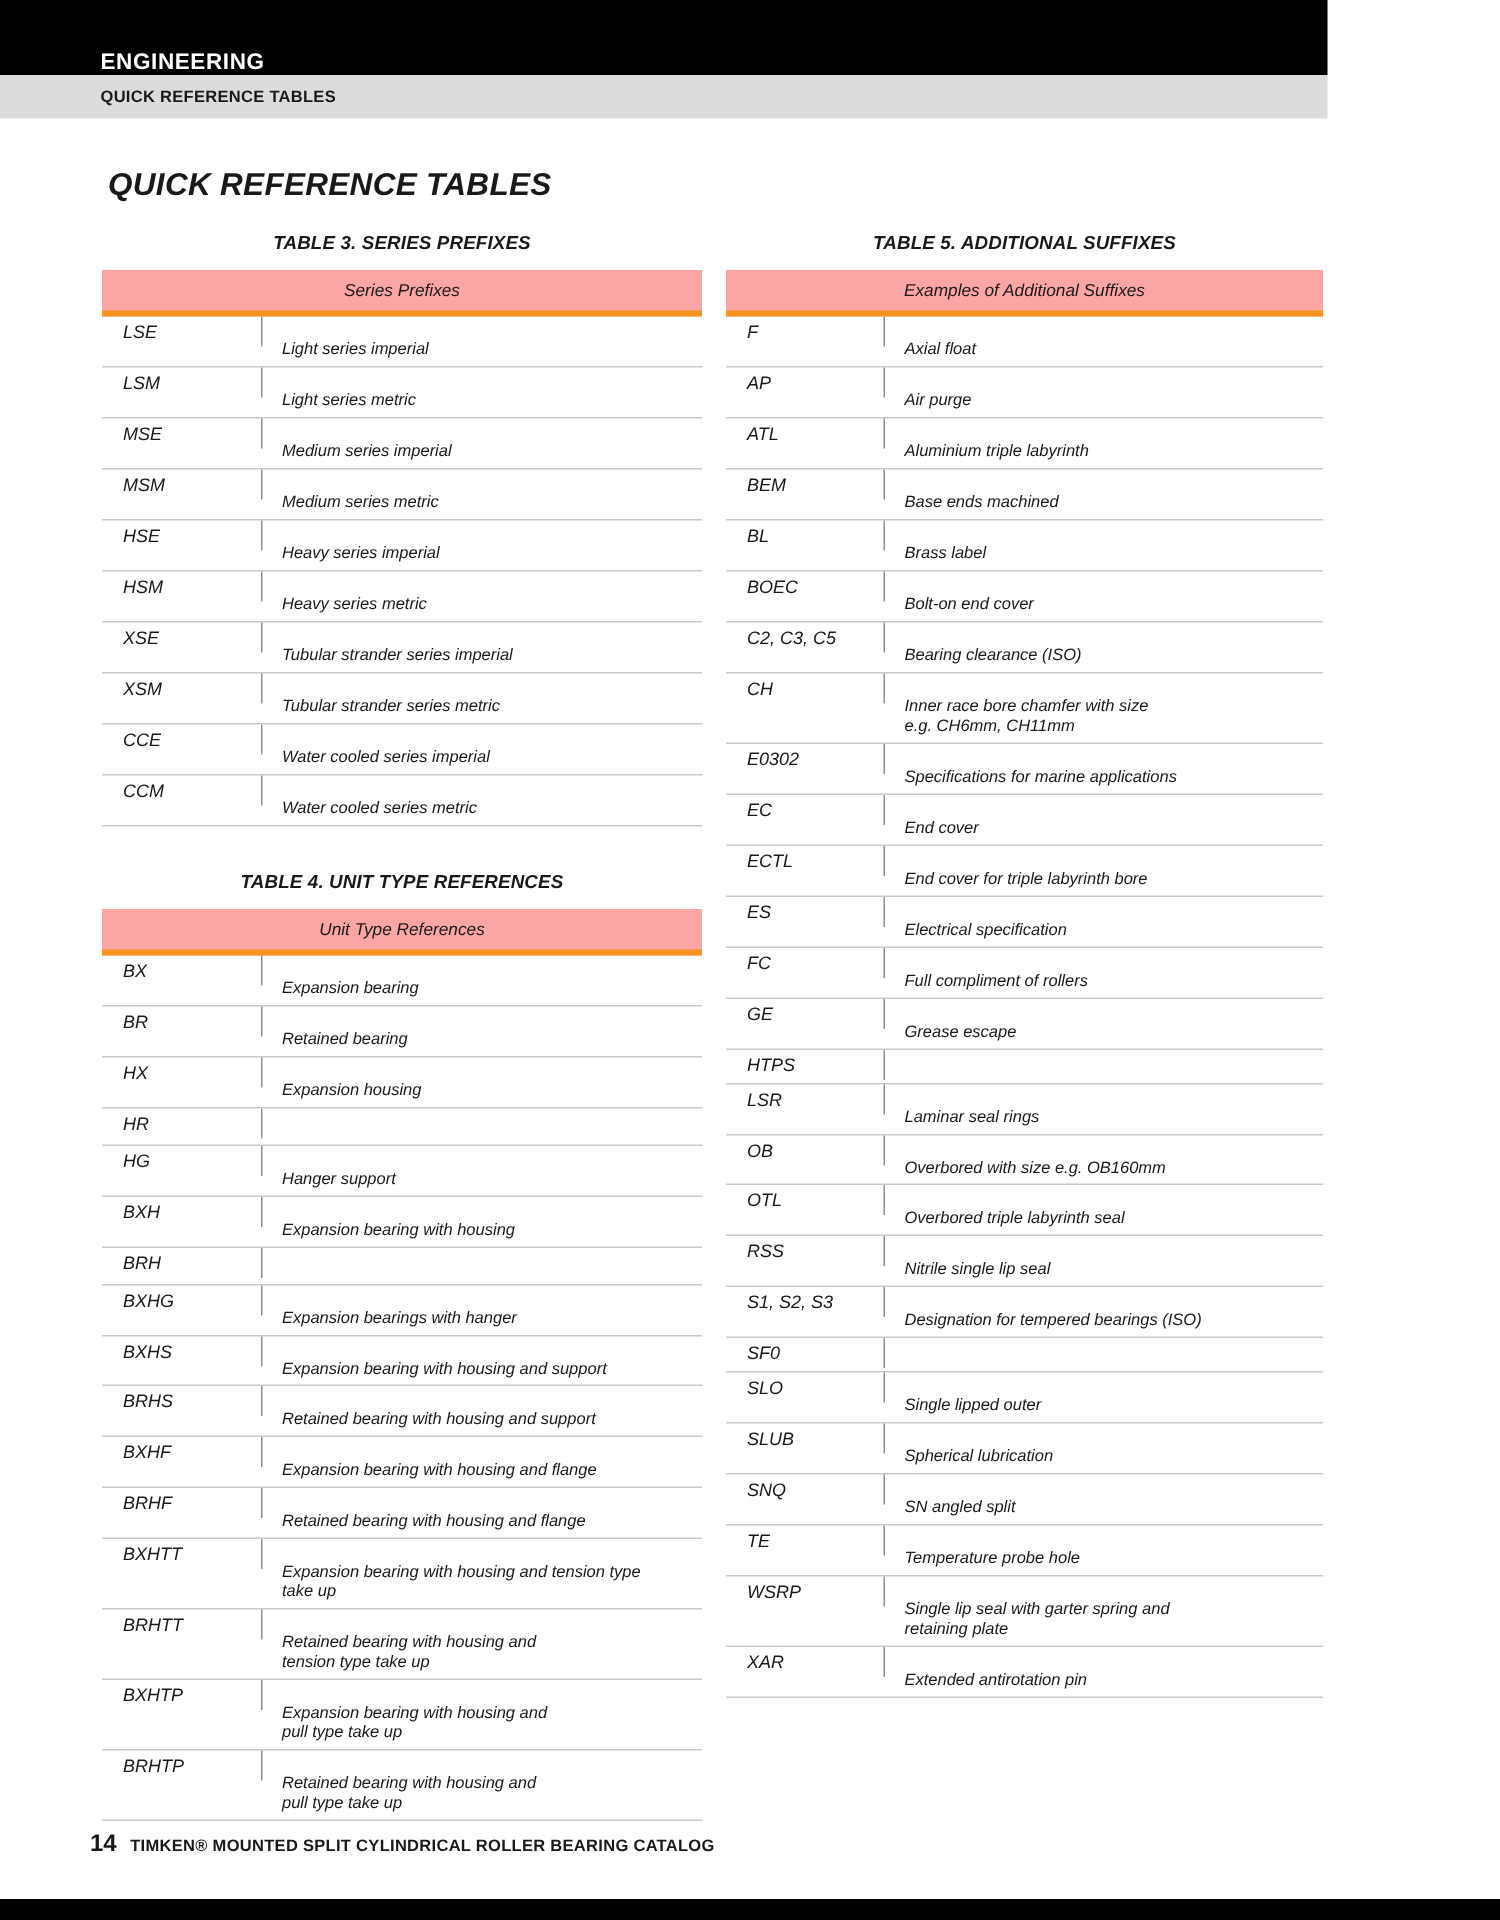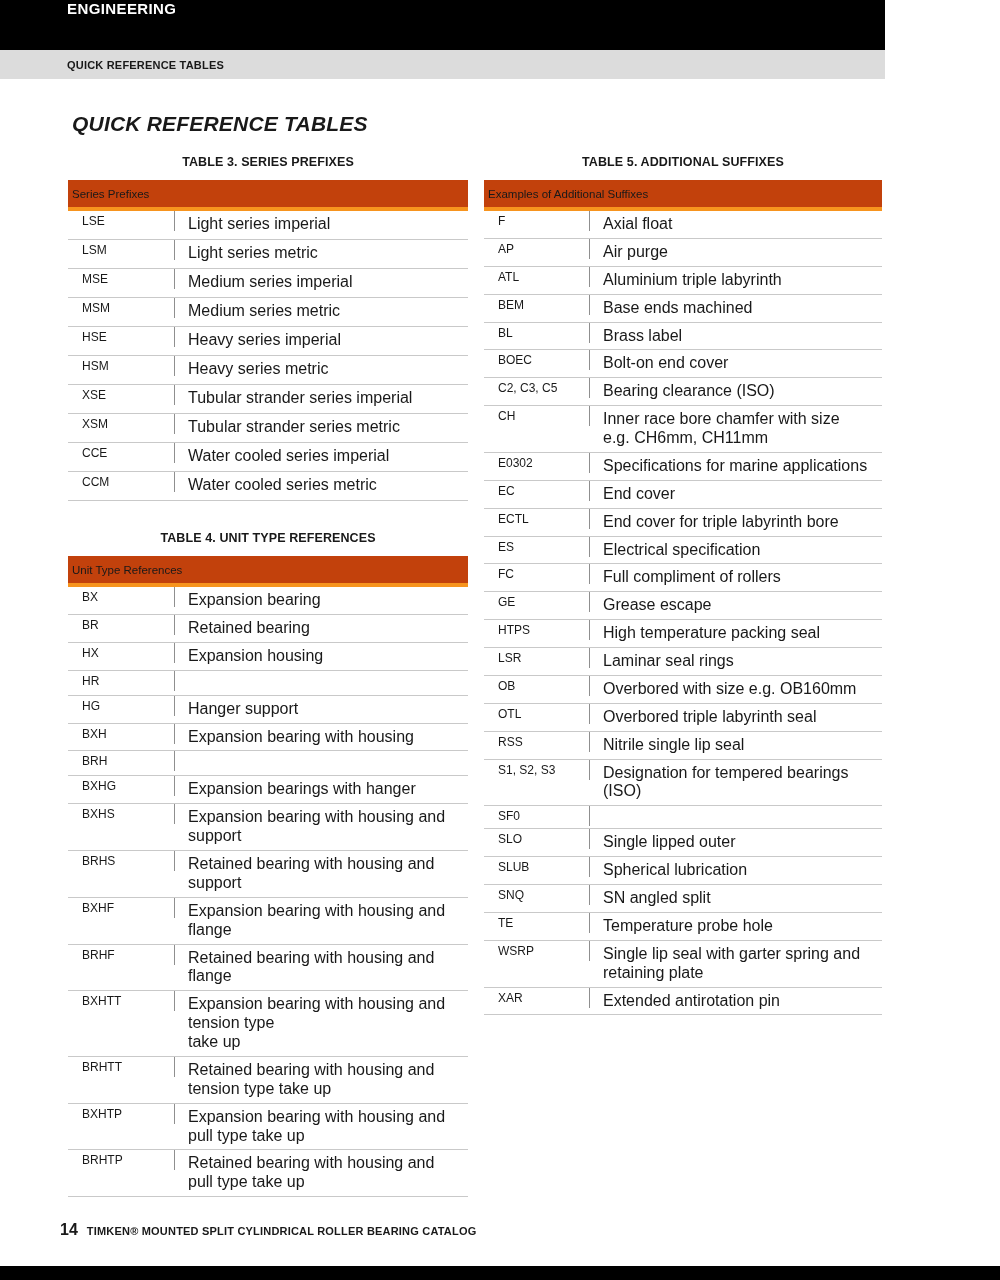--- a/index.html
+++ b/index.html
@@ -6,21 +6,21 @@
   html, body { margin: 0; padding: 0; }
   body {
     width: 1000px; height: 1280px; position: relative; overflow: hidden;
     background: #ffffff; color: #191919;
     font-family: "Liberation Sans", "DejaVu Sans", sans-serif;
   }
 
   
   .bar-black {
     position: absolute; top: 0; left: 0; width: 885px; height: 50px;
-    background: #000; display: flex; align-items: flex-start;
+    background: #000; display: flex; align-items: flex-end;
   }
   .bar-black .label {
     color: #fff; font-size: 15px; font-weight: bold; margin-left: 67px; letter-spacing: .4px;
   }
   .bar-gray {
     position: absolute; top: 50px; left: 0; width: 885px; height: 29px;
     background: #dcdcdc; display: flex; align-items: center;
   }
   .bar-gray .label { font-size: 11px; font-weight: bold; margin-left: 67px; letter-spacing: .2px; }
 
@@ -28,37 +28,38 @@
     position: absolute; top: 112px; left: 72px; margin: 0;
     font-size: 21px; font-weight: bold; font-style: italic; letter-spacing: .2px;
   }
 
   
   .col { position: absolute; top: 155px; }
   .col-left  { left: 68px;  width: 400px; }
   .col-right { left: 484px; width: 398px; }
 
   
-  .tbl { width: 100%; }
+  .tbl { width: 100%; font-style: italic; }
   .tbl + .tbl { margin-top: 30px; }
   .tbl-title { text-align: center; font-size: 12.5px; font-weight: bold; margin: 0 0 11px 0; letter-spacing: .1px; }
   .tbl-head {
-    background: #c2410c; border-bottom: 4px solid #f7941e;
-    font-size: 11.5px; padding: 8px 4px 7px;
+    background: #fca5a5; border-bottom: 4px solid #f7941e;
+    text-align: center; font-size: 11.5px; padding: 8px 4px 7px;
   }
   .row { display: flex; align-items: flex-start; border-bottom: 1px solid #c9c9c9; }
   .code {
     flex: 0 0 107px; border-right: 1px solid #8f8f8f;
     display: flex; align-items: center;
     padding: 3px 6px 3px 14px; font-size: 12px;
   }
   .desc {
     flex: 1; display: flex; align-items: center;
-    padding: 4px 8px 4px 13px; font-size: 16px; line-height: 1.18;
+    padding: 4px 8px 4px 13px; font-size: 11px; line-height: 1.18;
     white-space: pre-line;
+    margin-top: 12px;
   }
   .t3 .row { min-height: 29px; }
   .t4 .row { min-height: 25px; }
   .t5 .row { min-height: 23px; }
   .t5 .code { flex: 0 0 106px; }
 
   
   .footer { position: absolute; top: 1221px; left: 60px; display: flex; align-items: baseline; }
   .footer .num { font-size: 16px; font-weight: bold; margin-right: 9px; }
   .footer .txt { font-size: 11px; font-weight: bold; letter-spacing: .2px; }
@@ -262,21 +263,20 @@
         <div class="row">
         <div class="code">FC</div>
         <div class="desc">Full compliment of rollers</div>
       </div>
         <div class="row">
         <div class="code">GE</div>
         <div class="desc">Grease escape</div>
       </div>
         <div class="row">
         <div class="code">HTPS</div>
-        <div class="desc">High temperature packing seal</div>
       </div>
         <div class="row">
         <div class="code">LSR</div>
         <div class="desc">Laminar seal rings</div>
       </div>
         <div class="row">
         <div class="code">OB</div>
         <div class="desc">Overbored with size e.g. OB160mm</div>
       </div>
         <div class="row">

